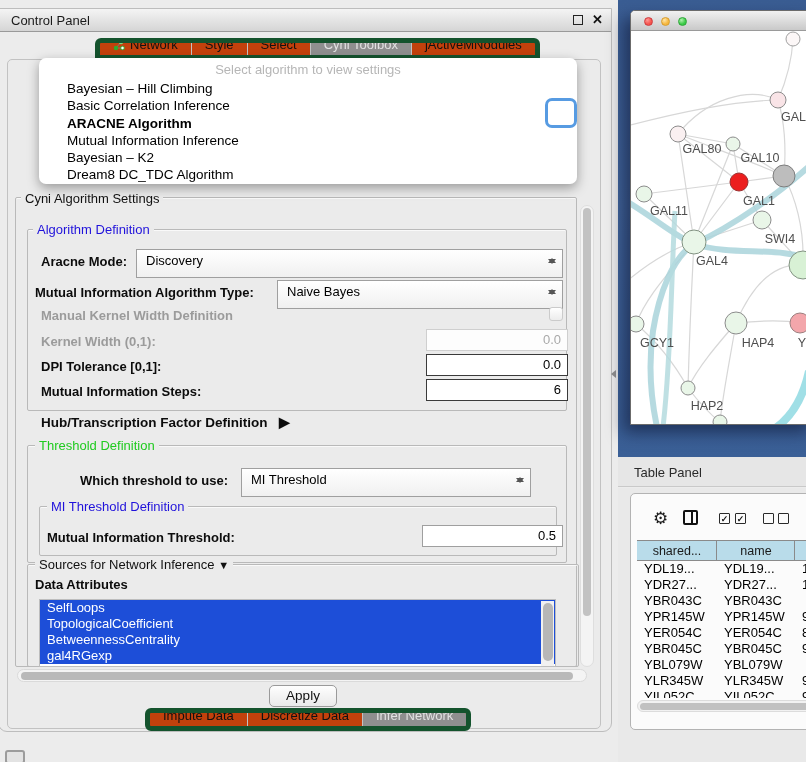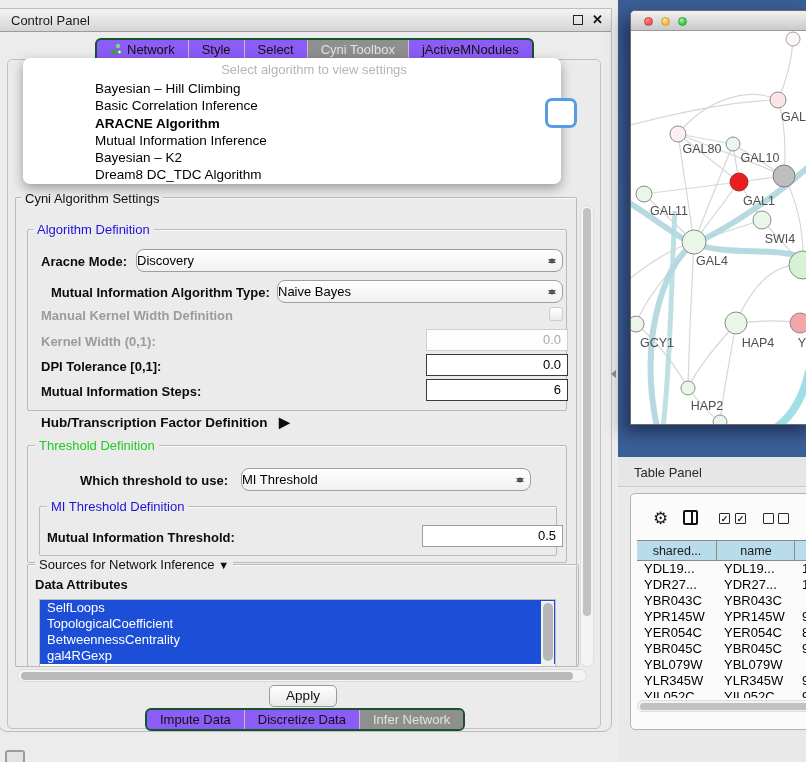--- a/index.html
+++ b/index.html
@@ -6,41 +6,41 @@
   body { font-family:"Liberation Sans", sans-serif; }
   .screen { position:relative; width:806px; height:762px; background:#ececec; overflow:hidden; font-size:13px; color:#111; }
 
   
   .cw { position:absolute; left:-2px; top:8px; width:614px; height:724px; background:#ececec; border:1px solid #bdbdbd; border-radius:0 0 9px 9px; }
   .cw-titlebar { position:absolute; left:0; top:0; width:100%; height:23px; background:linear-gradient(#f4f4f4,#d5d5d5); border-bottom:1px solid #9a9a9a;text-decoration:underline; }
   .cw-title { position:absolute; left:12px; top:4px; font-size:13px; color:#1a1a1a; }
   .win-float { position:absolute; right:28px; top:6px; width:10px; height:10px; border:1.5px solid #222; background:transparent; }
   .win-close { position:absolute; right:8px; top:3px; font-size:13px; font-weight:bold; color:#111; line-height:16px; }
 
-  .tabgroup { position:absolute; display:flex; background:#8b5cf6; border:2px solid #14532d; border-radius:6px 6px 0 0; overflow:hidden; z-index:5; }
+  .tabgroup { position:absolute; display:flex; background:#c2410c; border:5px solid #14532d; border-radius:6px 6px 0 0; overflow:hidden; z-index:5;align-items:flex-end; }
   .tab { padding:0 13px; line-height:21px; font-size:13px; color:#111; border-left:1px solid #c2c2c2; display:flex; align-items:center; gap:5px; white-space:nowrap; }
   .tab:first-child { border-left:none; }
   .tab.sel { background:#8f8f8f; color:#e2e2e2; }
 
   .cw-panel { position:absolute; left:8px; top:50px; width:594px; height:670px; background:#ebebeb; border:1px solid #c2c2c2; border-radius:5px; }
 
   
-  .popup { position:absolute; left:24px; top:49px; width:538px; height:126px; background:#fff; border-radius:7px; box-shadow:0 4px 12px rgba(0,0,0,0.35); z-index:20; padding-top:4px;padding-left:44px; }
+  .popup { position:absolute; left:40px; top:49px; width:538px; height:126px; background:#fff; border-radius:7px; box-shadow:0 4px 12px rgba(0,0,0,0.35); z-index:20; padding-top:4px; }
   .popup-ph { text-align:center; color:#b6b6b6; font-size:13px; height:18px; }
   .popup-opt { height:17.3px; line-height:17px; padding-left:8px; font-size:13.5px; color:#000;margin-left:20px; }
   .popup-opt.bold { font-weight:bold; }
   .combo-fragment { position:absolute; left:546px; top:89px; width:32px; height:30px; border:3px solid #579be2; border-radius:7px; background:#fff; z-index:21; }
 
   
   .group { position:absolute; border:1px solid #b9b9b9; border-radius:2px; box-shadow:inset 0 1px 0 rgba(255,255,255,0.7); }
   .gtitle { position:absolute; background:#ebebeb; padding:0 4px; font-size:13px; z-index:2; white-space:nowrap; }
   .blue { color:#2012db; } .green { color:#20cb20; }
   .lbl { position:absolute; font-weight:bold; font-size:13px; color:#0c0c0c; white-space:nowrap; }
   .lbl.dis { color:#9b9b9b; }
-  .combo { position:absolute; height:23px; background:linear-gradient(#ffffff,#f0f0f0); border:1px solid #9f9f9f; border-radius:8px; font-size:13px; line-height:21px; color:#000; }
+  .combo { position:absolute; height:29px; background:linear-gradient(#ffffff,#f0f0f0); border:1px solid #9f9f9f; border-radius:0; font-size:13px; line-height:21px; padding-left:9px; color:#000; }
   .combo .arrows { position:absolute; right:6px; top:3px; width:9px; height:16px; }
   .combo .arrows:before { content:""; position:absolute; left:1px; top:1px; border:4px solid transparent; border-bottom:5px solid #555; }
   .combo .arrows:after { content:""; position:absolute; left:1px; bottom:1px; border:4px solid transparent; border-top:5px solid #555; }
   .tfield { position:absolute; height:22px; background:#fff; border:1px solid #3a3a3a; font-size:13px; line-height:20px; text-align:right; padding-right:6px; color:#000; }
   .tfield.dis { border:1px solid #cfcfcf; color:#a9a9a9; background:#fdfdfd; }
   .chk { position:absolute; width:14px; height:14px; border:1.5px solid #cbcbcb; border-radius:3px; background:linear-gradient(#fff,#ececec); }
 
   .attr-list { position:absolute; left:40px; top:590px; width:517px; height:68px; background:#fff; border:1px solid #bdbdbd; overflow:hidden; }
   .attr-item { height:16px; line-height:16px; padding-left:7px; font-size:13px; }
   .attr-item.selon { background:#1d4ed8; color:#fff; }
@@ -144,21 +144,21 @@
 
     <span class="gtitle blue" style="left:34px; top:213px;">Algorithm Definition</span>
     <div class="group" style="left:28px; top:220px; width:540px; height:182px;"></div>
 
     <span class="lbl" style="left:42px; top:245px;">Aracne Mode:</span>
     <div class="combo" style="left:137px; top:240px; width:427px;">
       <span>Discovery</span>
       <span class="arrows"></span>
     </div>
 
-    <span class="lbl" style="left:52px; top:276px;">Mutual Information Algorithm Type:</span>
+    <span class="lbl" style="left:36px; top:276px;">Mutual Information Algorithm Type:</span>
     <div class="combo" style="left:278px; top:271px; width:286px;">
       <span>Naive Bayes</span>
       <span class="arrows"></span>
     </div>
 
     <span class="lbl dis" style="left:42px; top:299px;">Manual Kernel Width Definition</span>
     <span class="chk" style="left:550px; top:298px;"></span>
 
     <span class="lbl dis" style="left:42px; top:325px;">Kernel Width (0,1):</span>
     <div class="tfield dis" style="left:427px; top:320px; width:142px;">0.0</div>

